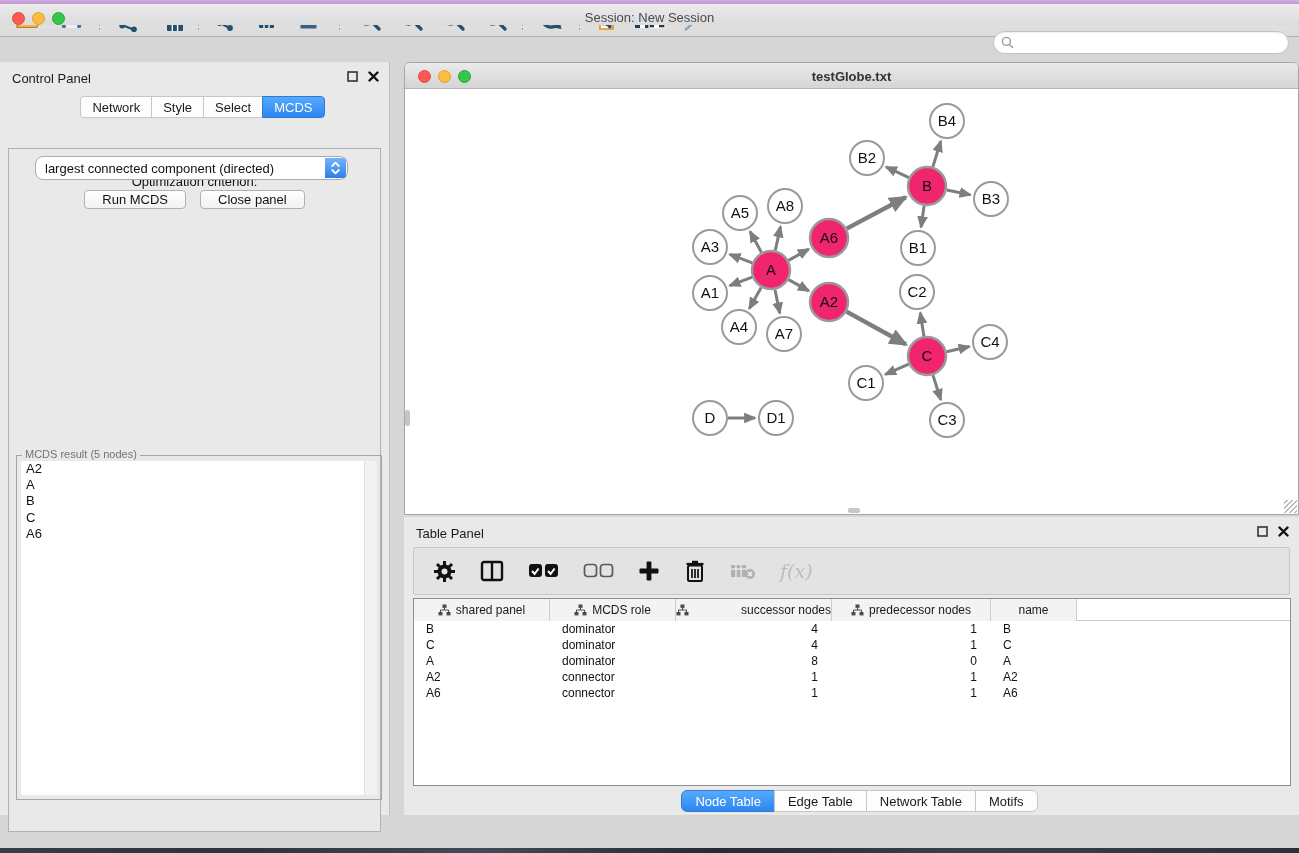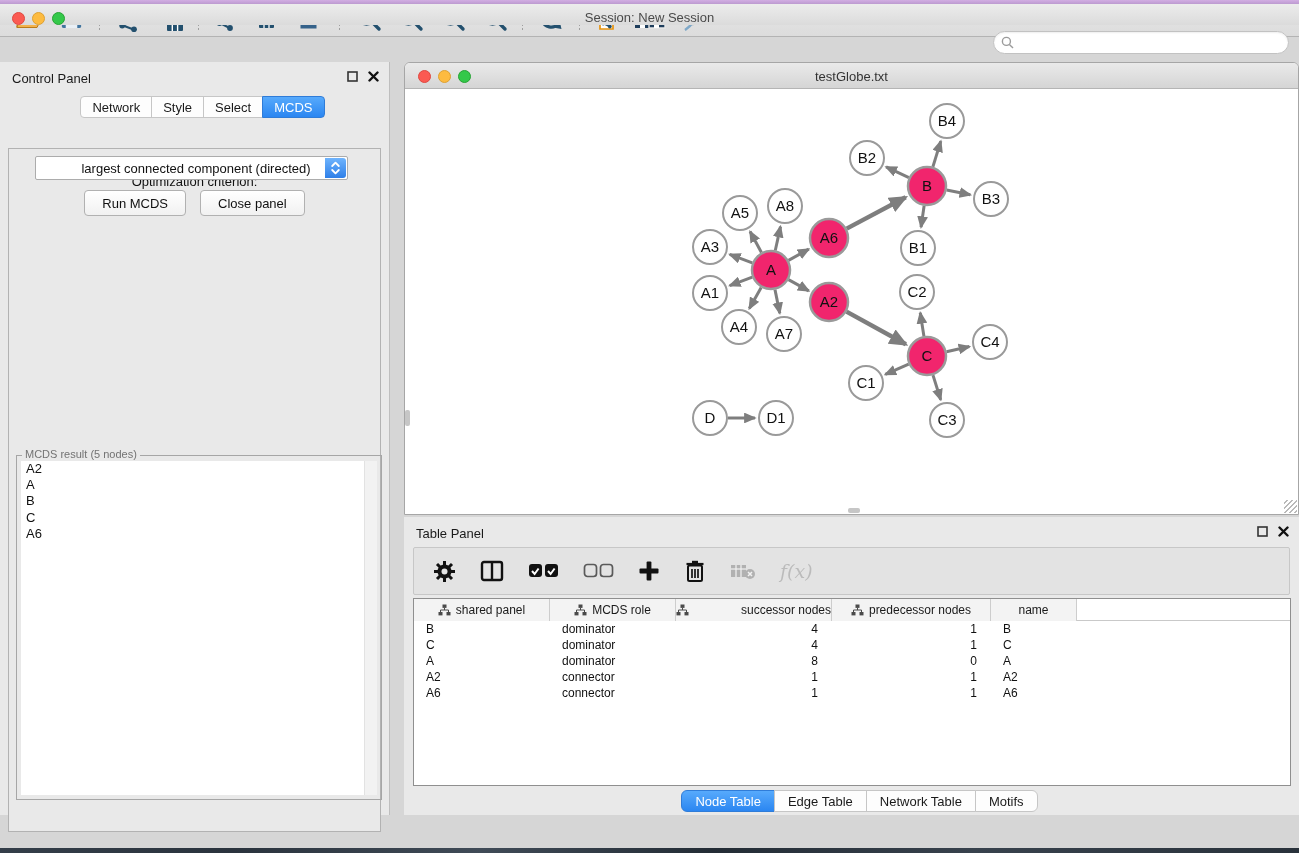--- a/index.html
+++ b/index.html
@@ -41,43 +41,43 @@
   #cp-tabs { top:34px; }
   .tab { height:22px; display:flex; align-items:center; padding:0 11px; font-size:13px;
     background:#FDFDFD; color:#1A1A1A; border:1px solid #C6C6C6; margin-left:-1px; cursor:default; }
   .tab:first-child { border-radius:4px 0 0 4px; margin-left:16px;text-align:right; }
   .tab:last-child { border-radius:0 4px 4px 0; }
   .tab.active { background:linear-gradient(#57AAFC,#2B86F1); border-color:#2F7CD8; color:#FFF; }
   #cp-content { position:absolute; left:8px; right:8px; top:55px; height:684px;
     border:1px solid #B2B2B2; background:#E9E9E9;margin-top:31px; }
   #opt-label { margin-top:25px; text-align:center; font-size:13px; color:#111; }
   #criterion-select { position:absolute; left:35px; top:94px; width:313px; height:24px;
-    background:#FFF; border:1px solid #ACACAC; border-radius:2px; display:flex; align-items:center;
-    font-size:13px; color:#111; padding-left:9px;justify-content:center; }
+    background:#FFF; border:1px solid #ACACAC; border-radius:8px; display:flex; align-items:center;
+    font-size:13px; color:#111; padding-left:9px; }
   #criterion-stepper { position:absolute; right:1px; top:1px; bottom:1px; width:21px;
     border-radius:0 3px 3px 0; background:linear-gradient(#6FB4FD,#2E7FE8);
     display:flex; align-items:center; justify-content:center; }
   #cp-buttons { position:absolute; left:0; width:100%; top:128px; display:flex; justify-content:center; gap:14px; }
-  .push-btn { height:26px; padding:0 17px; font-size:13px; color:#111;
+  .push-btn { height:19px; padding:0 17px; font-size:13px; color:#111;
     background:linear-gradient(#FFFFFF,#F1F1F1); border:1px solid #B1B1B1; border-radius:4px;
     display:flex; align-items:center; }
   #result-group { position:absolute; left:16px; right:7px; top:393px; height:345px;
     border:1px solid #A6A6A6; }
   #result-legend { position:absolute; left:5px; top:-8px; background:#E9E9E9; padding:0 3px;
     font-size:11px; color:#737373; }
   #result-list { position:absolute; left:4px; right:17px; top:5px; bottom:4px; background:#FFF; }
   #result-scroll { position:absolute; right:4px; top:5px; bottom:4px; width:13px;
     background:#F2F2F2; border-left:1px solid #E2E2E2; }
   .result-item { font-size:13px; color:#111; padding-left:5px; line-height:16.2px; }
 
   
   #net-window { left:404px; top:62px; width:895px; height:453px;
     border:1px solid #A6A6A6; border-radius:6px 6px 0 0; background:#FFF; }
   #net-titlebar { position:absolute; left:0; top:0; right:0; height:26px;
-    background:linear-gradient(#EAEAEA,#D5D5D5); border-radius:5px 5px 0 0; border-bottom:1px solid #B5B5B5; }
+    background:linear-gradient(#EAEAEA,#D5D5D5); border-radius:5px 5px 0 0; border-bottom:1px solid #B5B5B5;font-weight:bold; }
   #net-lights { left:13px; top:7px; display:flex; gap:7px; }
   #net-title { left:0; top:6px; width:100%; text-align:center; font-size:13px; color:#333; }
   #net-canvas { position:absolute; left:0; top:26px; right:0; bottom:0; background:#FFF; overflow:hidden; }
   #net-vscroll { position:absolute; left:0; top:347px; width:5px; height:16px; background:#C6C6C6; border-radius:2px; }
   #net-hscroll { position:absolute; left:443px; bottom:1px; width:12px; height:5px; background:#C6C6C6; border-radius:2px; }
   #net-resize { position:absolute; right:1px; bottom:1px; width:13px; height:13px;
     background:repeating-linear-gradient(135deg, transparent 0 2px, #B9B9B9 2px 3.5px); }
 
   
   #table-panel { left:404px; top:517px; width:895px; height:298px; background:#E9E9E9; }

